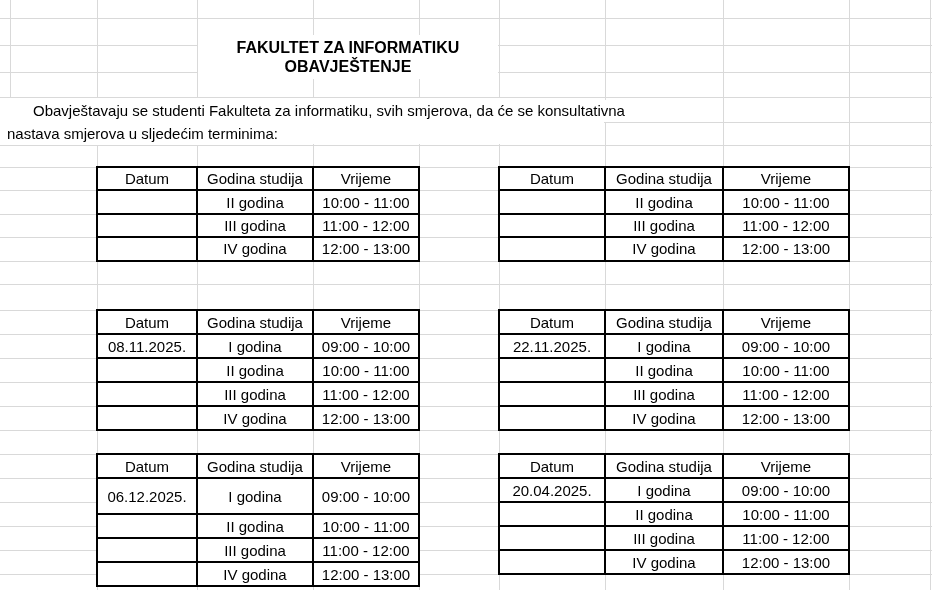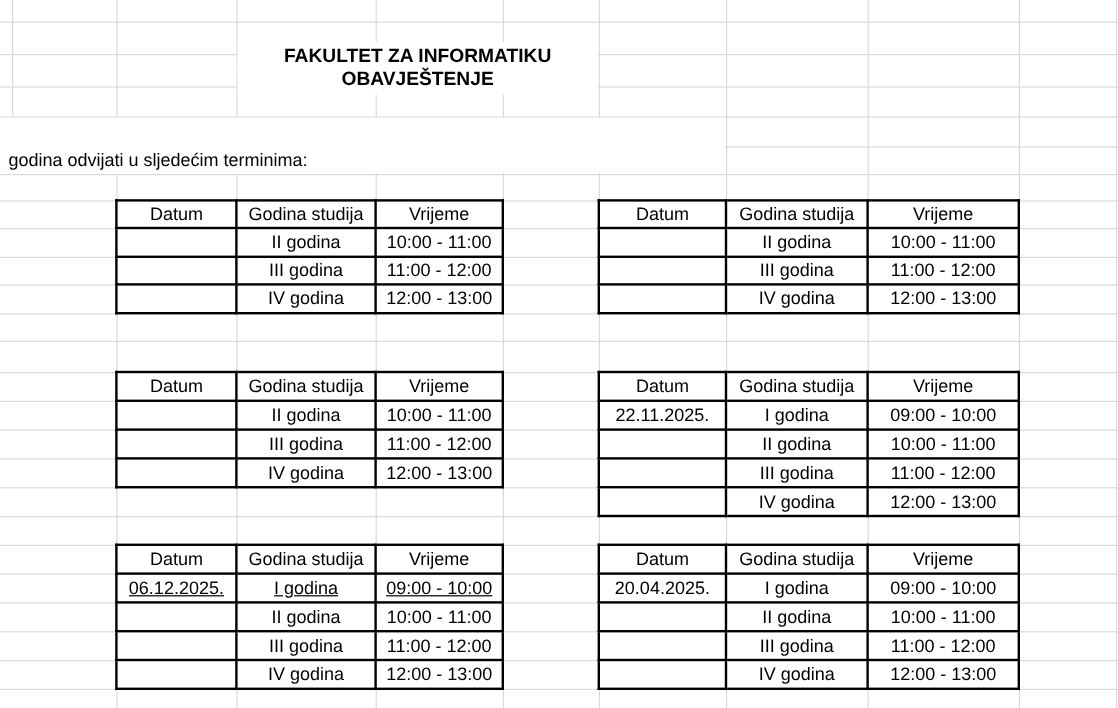--- a/index.html
+++ b/index.html
@@ -71,21 +71,22 @@
       <div class="hline" style="top: 526px;"></div>
       <div class="hline" style="top: 550px;"></div>
       <div class="hline" style="top: 574px;"></div>
     </div>
 
   <div class="overlay title-cell" style="top:35px">FAKULTET ZA INFORMATIKU</div>
 
   <div class="overlay title-cell" style="top:54px">OBAVJEŠTENJE</div>
 
   <div class="overlay intro-cell">
-    <span class="intro-line" style="left:7px;top:25px">godina odvijati u sljedećim terminima:</span>
+    <span class="intro-line" style="left:33px;top:2px">Obavještavaju se studenti Fakulteta za informatiku, svih smjerova, da će se konsultativna</span>
+    <span class="intro-line" style="left:7px;top:25px">nastava smjerova u sljedećim terminima:</span>
   </div>
 
   <div id="tables">
       <table class="tbl" style="left: 96px; top: 166px;">
         <colgroup>
           <col style="width: 100px;">
           <col style="width: 116px;">
           <col style="width: 106px;">
         </colgroup>
         <thead>
@@ -152,20 +153,25 @@
         </colgroup>
         <thead>
           <tr style="height: 24px;">
             <th>Datum</th>
             <th>Godina studija</th>
             <th>Vrijeme</th>
           </tr>
         </thead>
         <tbody>
           <tr style="height: 24px;">
+            <td>08.11.2025.</td>
+            <td>I godina</td>
+            <td>09:00 - 10:00</td>
+          </tr>
+          <tr style="height: 24px;">
             <td></td>
             <td>II godina</td>
             <td>10:00 - 11:00</td>
           </tr>
           <tr style="height: 24px;">
             <td></td>
             <td>III godina</td>
             <td>11:00 - 12:00</td>
           </tr>
           <tr style="height: 24px;">
@@ -218,21 +224,21 @@
           <col style="width: 106px;">
         </colgroup>
         <thead>
           <tr style="height: 24px;">
             <th>Datum</th>
             <th>Godina studija</th>
             <th>Vrijeme</th>
           </tr>
         </thead>
         <tbody>
-          <tr style="height: 24px; text-decoration: underline;">
+          <tr style="height: 36px;">
             <td>06.12.2025.</td>
             <td>I godina</td>
             <td>09:00 - 10:00</td>
           </tr>
           <tr style="height: 24px;">
             <td></td>
             <td>II godina</td>
             <td>10:00 - 11:00</td>
           </tr>
           <tr style="height: 24px;">

